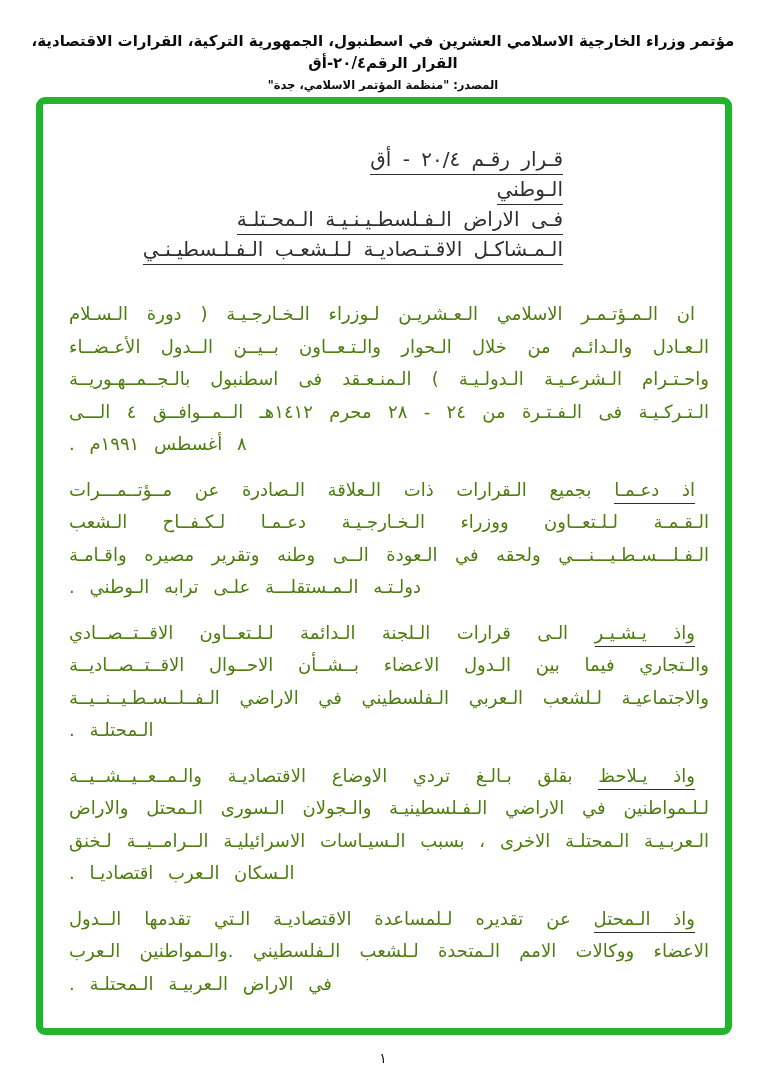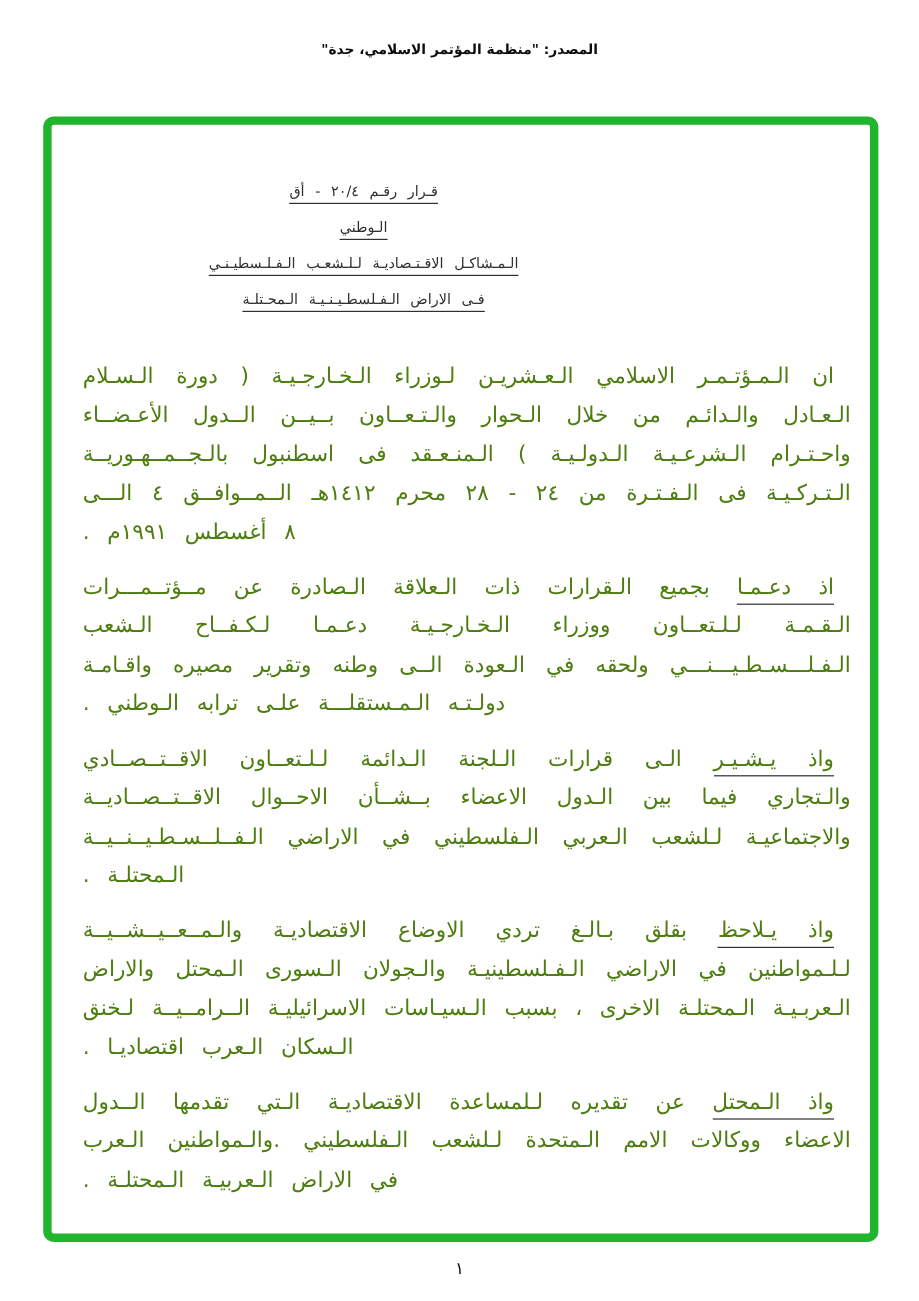--- a/index.html
+++ b/index.html
@@ -43,22 +43,21 @@
     background: #ffffff;
     overflow: hidden;
   }
   .title-block {
     direction: rtl;
     width: 520px;
     margin-top: 40px;
     color: #2f2f2f;
   }
   .title-line {
-    text-align: center;
-    font-size: 12px;
+    font-size: 20px;
     line-height: 30px;
     word-spacing: 5px;
     white-space: nowrap;
   }
   .u {
     border-bottom: 1.5px solid #2f2f2f;
     padding-bottom: 3px;
   }
   .body-text {
     direction: rtl;
@@ -83,29 +82,30 @@
     width: 766px;
     text-align: center;
     font-size: 14px;
     color: #111111;
   }
 </style>
 </head>
 <body>
 
 <header class="hdr">
+  <div class="hdr-line1">مؤتمر وزراء الخارجية الاسلامي العشرين في اسطنبول، الجمهورية التركية، القرارات الاقتصادية، القرار الرقم٢٠/٤-أق</div>
   <div class="hdr-line2">المصدر:  "منظمة المؤتمر الاسلامي، جدة"</div>
 </header>
 
 <main class="doc-box">
   <div class="title-block">
     <div class="title-line"><span class="u">قـرار رقـم ٢٠/٤ - أق</span></div>
     <div class="title-line"><span class="u">الـوطني</span></div>
+    <div class="title-line"><span class="u">فـى الاراض الـفـلسطـيـنـيـة الـمحـتلـة</span></div>
     <div class="title-line"><span class="u">الـمـشاكـل الاقـتـصاديـة لـلـشعـب الـفـلـسطيـنـي</span></div>
-    <div class="title-line"><span class="u">فـى الاراض الـفـلسطـيـنـيـة الـمحـتلـة</span></div>
   </div>
 
   <div class="body-text">
     <p class="para"><span class="u"></span><span>ان الـمـؤتـمـر الاسلامي الـعـشريـن لـوزراء الـخـارجـيـة ( دورة الـسـلام الـعـادل والـدائـم من خلال الـحوار والـتـعــاون بــيــن الــدول الأعـضــاء واحـتـرام الـشرعـيـة الـدولـيـة )  الـمنـعـقد فى اسطنبول بالـجــمــهـوريــة الـتـركـيـة فى الـفـتـرة من ٢٤ - ٢٨ محرم ١٤١٢هـ الــمــوافــق ٤ الـــى ٨ أغسطس ١٩٩١م .</span></p>
     <p class="para"><span class="u">اذ دعـمـا</span><span> بجميع الـقرارات ذات الـعلاقة الـصادرة عن مــؤتــمـــرات الـقـمـة لـلـتعــاون ووزراء الـخـارجـيـة دعـمـا لـكـفــاح الـشعب الـفـلـــسـطـيـــنـــي ولحقه في الـعودة الــى وطنه وتقرير مصيره واقـامـة دولـتـه الـمـستقلـــة علـى ترابه الـوطني .</span></p>
     <p class="para"><span class="u">واذ يـشـيـر</span><span> الـى قرارات الـلجنة الـدائمة لـلـتعــاون الاقــتــصــادي والـتجاري فيما بين الـدول الاعضاء بــشــأن الاحــوال الاقــتــصــاديــة والاجتماعيـة لـلشعب الـعربي الـفلسطيني في الاراضي الـفــلــسـطـيــنــيــة الـمحتلـة .</span></p>
     <p class="para"><span class="u">واذ يـلاحظ</span><span> بقلق بـالـغ تردي الاوضاع الاقتصاديـة والـمــعــيــشــيــة لـلـمواطنين في الاراضي الـفـلسطينيـة والـجولان الـسورى الـمحتل والاراض الـعربـيـة الـمحتلـة الاخرى ، بسبب الـسيـاسات الاسرائيليـة الــرامــيــة لـخنق الـسكان الـعرب اقتصاديـا .</span></p>
     <p class="para"><span class="u">واذ الـمحتل</span><span> عن تقديره لـلمساعدة الاقتصاديـة الـتي تقدمها الــدول الاعضاء ووكالات الامم الـمتحدة لـلشعب الـفلسطيني .والـمواطنين الـعرب في الاراض الـعربيـة الـمحتلـة .</span></p>
   </div>
 </main>

